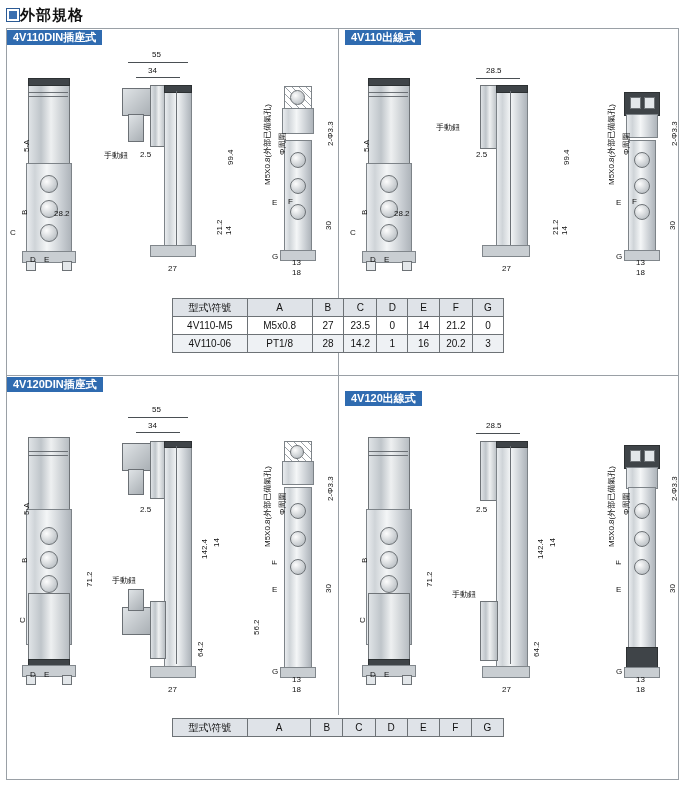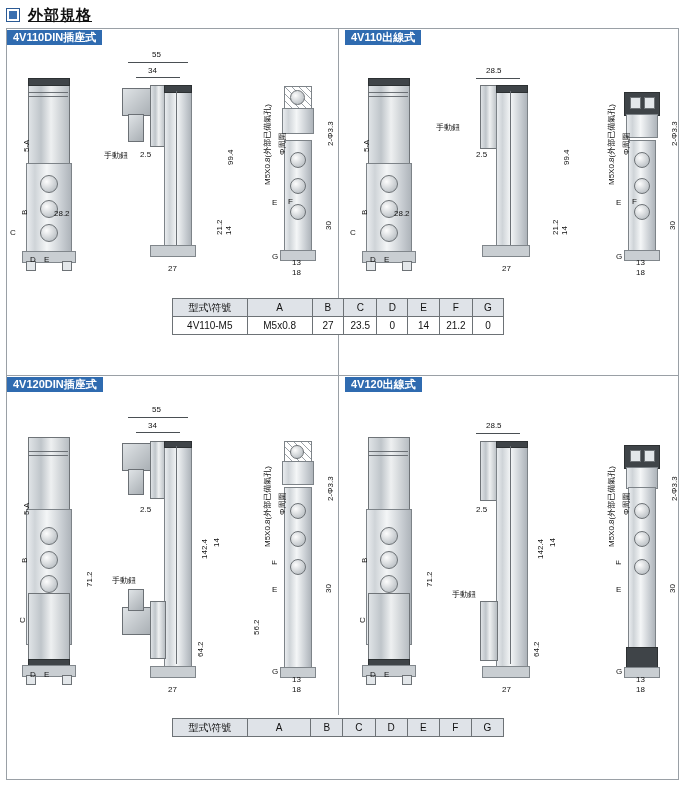--- a/index.html
+++ b/index.html
@@ -10,21 +10,21 @@
     font-size:11px;
     color:#111;
     position:relative;
     overflow:hidden;
   }
   .page{position:relative;width:685px;height:788px;}
 
   
   .page-header{
     position:absolute;left:0;top:0;width:685px;height:30px;
-    display:flex;align-items:center;gap:8px;padding-left:6px;box-sizing:border-box;text-decoration:underline;
+    display:flex;align-items:center;gap:0;padding-left:6px;box-sizing:border-box;
   }
   .header-marker{
     width:12px;height:12px;background:#3a6fb0;border:1px solid #2b5párt;
     box-shadow:inset 0 0 0 2px #ffffff;
     border:1px solid #2b5a94;
   }
   .header-title{font-size:15px;font-weight:bold;letter-spacing:1px;color:#111;}
 
   
   .frame{
@@ -43,21 +43,21 @@
 
   
   .sect-title{
     position:absolute;height:15px;line-height:15px;
     background:#2f6bb0;color:#fff;font-size:11px;font-weight:bold;
     padding:0 6px;box-sizing:border-box;white-space:nowrap;
   }
   #title-a{left:7px;top:30px;}
   #title-b{left:345px;top:30px;}
   #title-c{left:7px;top:377px;}
-  #title-d{left:345px;top:377px;}
+  #title-d{left:345px;top:391px;}
 
   
   .drawing{position:absolute;}
   .vert-rot{
     transform:rotate(-90deg);transform-origin:left top;white-space:nowrap;
   }
 
   
   .body{
     position:absolute;
@@ -267,20 +267,30 @@
       <tr>
         <td>4V110-M5</td>
         <td>M5x0.8</td>
         <td>27</td>
         <td>23.5</td>
         <td>0</td>
         <td>14</td>
         <td>21.2</td>
         <td>0</td>
       </tr>
+      <tr>
+        <td>4V110-06</td>
+        <td>PT1/8</td>
+        <td>28</td>
+        <td>14.2</td>
+        <td>1</td>
+        <td>16</td>
+        <td>20.2</td>
+        <td>3</td>
+      </tr>
     </tbody>
   </table>
 
   <div class="drawing" id="dwgC" style="left:0;top:375px;width:338px;height:340px;">
 
     <div class="dark" style="left:28px;top:62px;width:40px;height:6px;"></div>
     <div class="coil" style="left:28px;top:62px;width:40px;height:72px;"></div>
     <div class="line hline" style="left:28px;top:76px;width:40px;"></div>
     <div class="line hline" style="left:28px;top:80px;width:40px;"></div>
     <div class="body" style="left:26px;top:134px;width:44px;height:134px;"></div>

